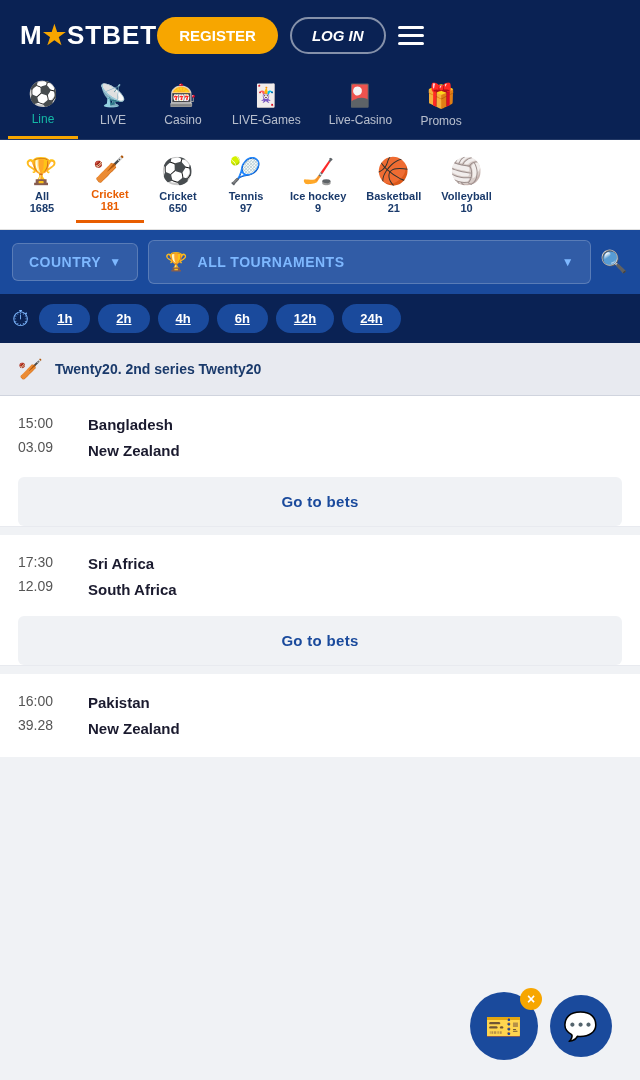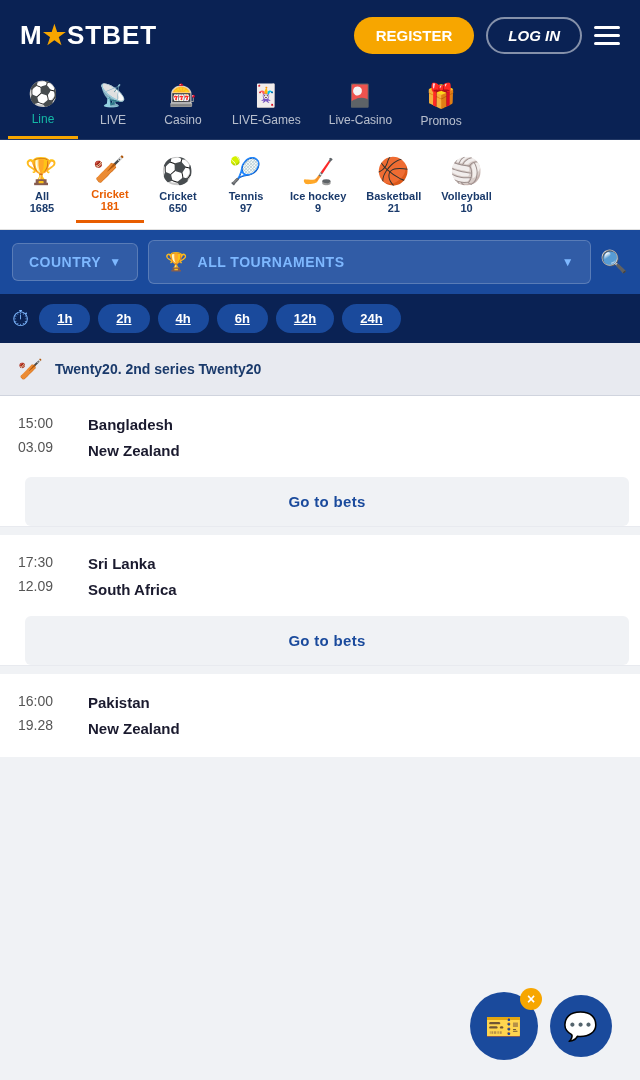--- a/index.html
+++ b/index.html
@@ -4,21 +4,20 @@
   <meta name="viewport" content="width=640">
   <style>
     * { box-sizing: border-box; margin: 0; padding: 0; }
     body { width: 640px; min-height: 1080px; font-family: 'Arial', sans-serif; background: #f0f2f5; overflow-x: hidden; }
 
     
     .header {
       background: #0a2254;
       display: flex;
       align-items: center;
-      justify-content: space-between;
       padding: 16px 20px;
       height: 70px;
     }
     .logo {
       display: flex;
       align-items: center;
       gap: 6px;
     }
     .header-buttons {
       display: flex;
@@ -261,21 +260,21 @@
     }
     .team-name {
       font-size: 15px;
       color: #1a1a2e;
       font-weight: 700;
       line-height: 1.7;
     }
     .go-bets-btn {
       display: block;
       width: calc(100% - 0px);
-      margin: 14px 0 0 7px;
+      margin: 14px 0 0 0;
       padding: 16px;
       background: #f0f2f5;
       border: none;
       border-radius: 6px;
       color: #1a4a9c;
       font-size: 15px;
       font-weight: 600;
       cursor: pointer;
       text-align: center;
       letter-spacing: 0.3px;
@@ -476,34 +475,34 @@
 
   <div class="match-separator"></div>
 
   <div class="match-card">
     <div class="match-info">
       <div class="match-time">
         <div class="match-time-top">17:30</div>
         <div class="match-time-bot">12.09</div>
       </div>
       <div class="match-teams">
-        <div class="team-name">Sri Lanka</div>
+        <div class="team-name">Sri Africa</div>
         <div class="team-name">South Africa</div>
       </div>
     </div>
     <button class="go-bets-btn">Go to bets</button>
   </div>
 
   <div class="match-separator"></div>
 
   <div class="match-partial">
     <div class="match-info">
       <div class="match-time">
         <div class="match-time-top">16:00</div>
-        <div class="match-time-bot">19.28</div>
+        <div class="match-time-bot">39.28</div>
       </div>
       <div class="match-teams">
         <div class="team-name">Pakistan</div>
         <div class="team-name">New Zealand</div>
       </div>
     </div>
   </div>
 
 </div>
 

